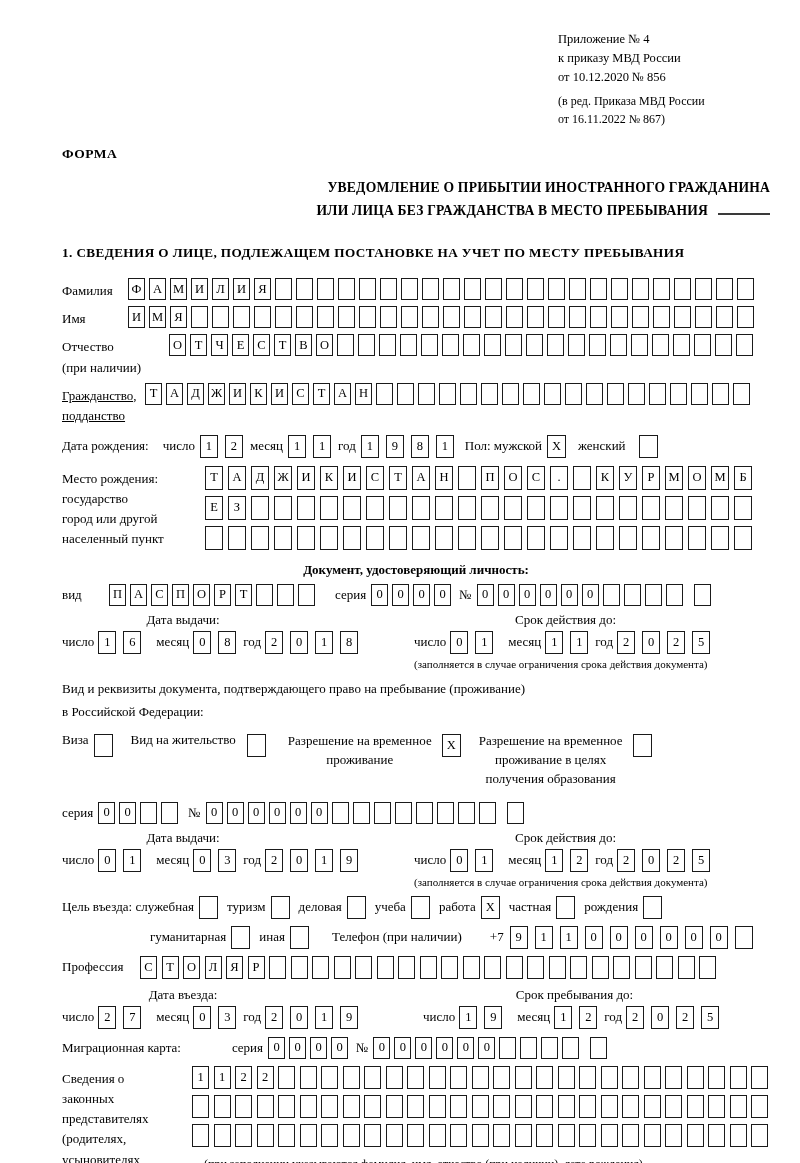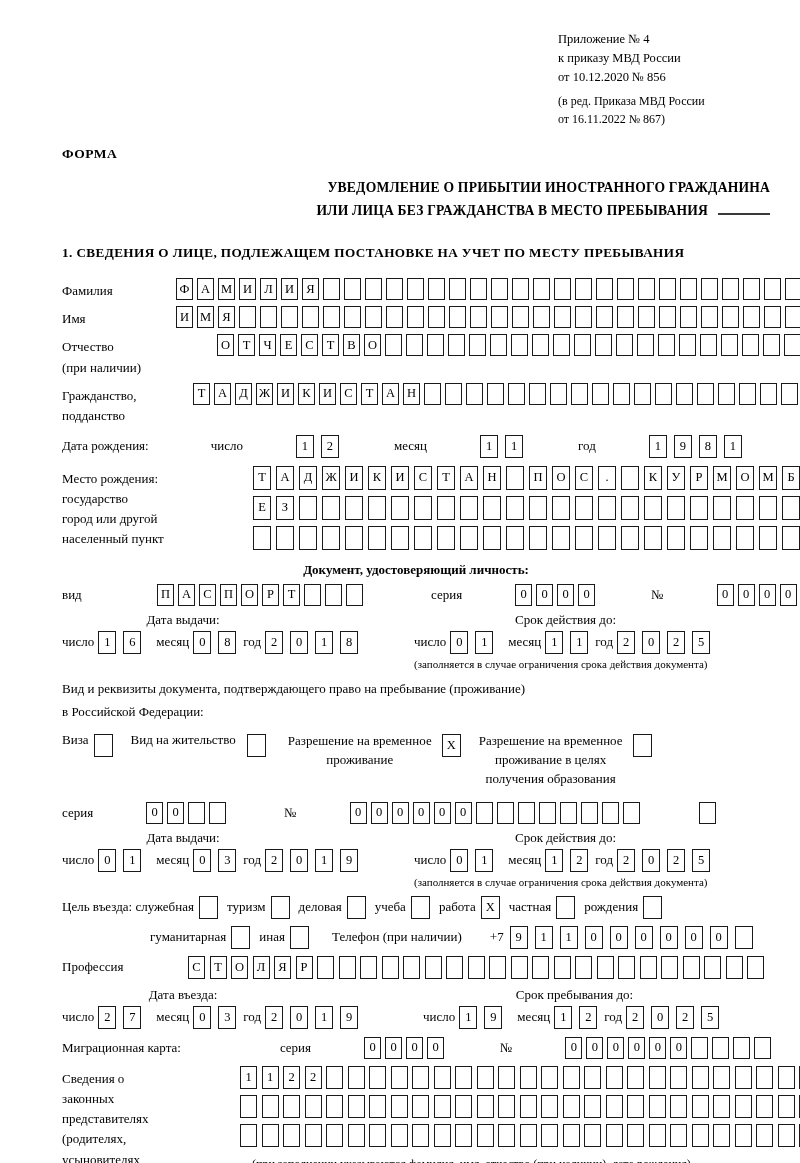--- a/index.html
+++ b/index.html
@@ -13,24 +13,24 @@
 
   
   .hdr { margin-left:496px; font-size:12.5px; line-height:1.5; }
   .hdr .amend { margin-top:6px; font-size:12px; }
   .forma { text-align:left; padding-right:30px; font-weight:bold; font-size:13.5px; margin-top:18px; letter-spacing:.5px; }
   .title { text-align:right; font-weight:bold; font-size:13.6px; margin-top:15px; line-height:1.65; letter-spacing:.2px; }
   .uline { display:inline-block; width:52px; border-bottom:2px solid #3a3a3a; margin-left:10px; vertical-align:baseline; }
   .sec1 { font-weight:bold; font-size:13.2px; margin-top:23px; margin-bottom:17px; letter-spacing:.4px; }
 
   
-  .frow { display:flex; align-items:flex-start; margin-bottom:5px; font-size:13px;gap:48px; }
+  .frow { display:flex; align-items:flex-start; margin-bottom:5px; font-size:13px; }
   .frow.vcenter { align-items:center; }
   .lbl { flex:0 0 auto; padding-top:3px; line-height:1.55; }
-  .w65 { width:66px; } .w105 { width:107px; } .w82 { width:83px; }
+  .w65 { width:66px; } .w105 { width:107px; } .w82 { width:83px;text-decoration:underline; }
   .w143 { width:143px; } .w130 { width:130px; } .w66 { width:68px; }
   .lbl2 { flex:0 0 auto; margin-right:5px; white-space:nowrap; }
 
   
   .cellrow { display:inline-flex; flex:0 0 auto; }
   .cellrow .cell {
     width:17px; height:22px; border:1.8px solid #1a1a1a; margin-right:4px;
     display:inline-flex; align-items:center; justify-content:center;
     font-size:12.5px; flex:0 0 auto; background:#fff;
   }

